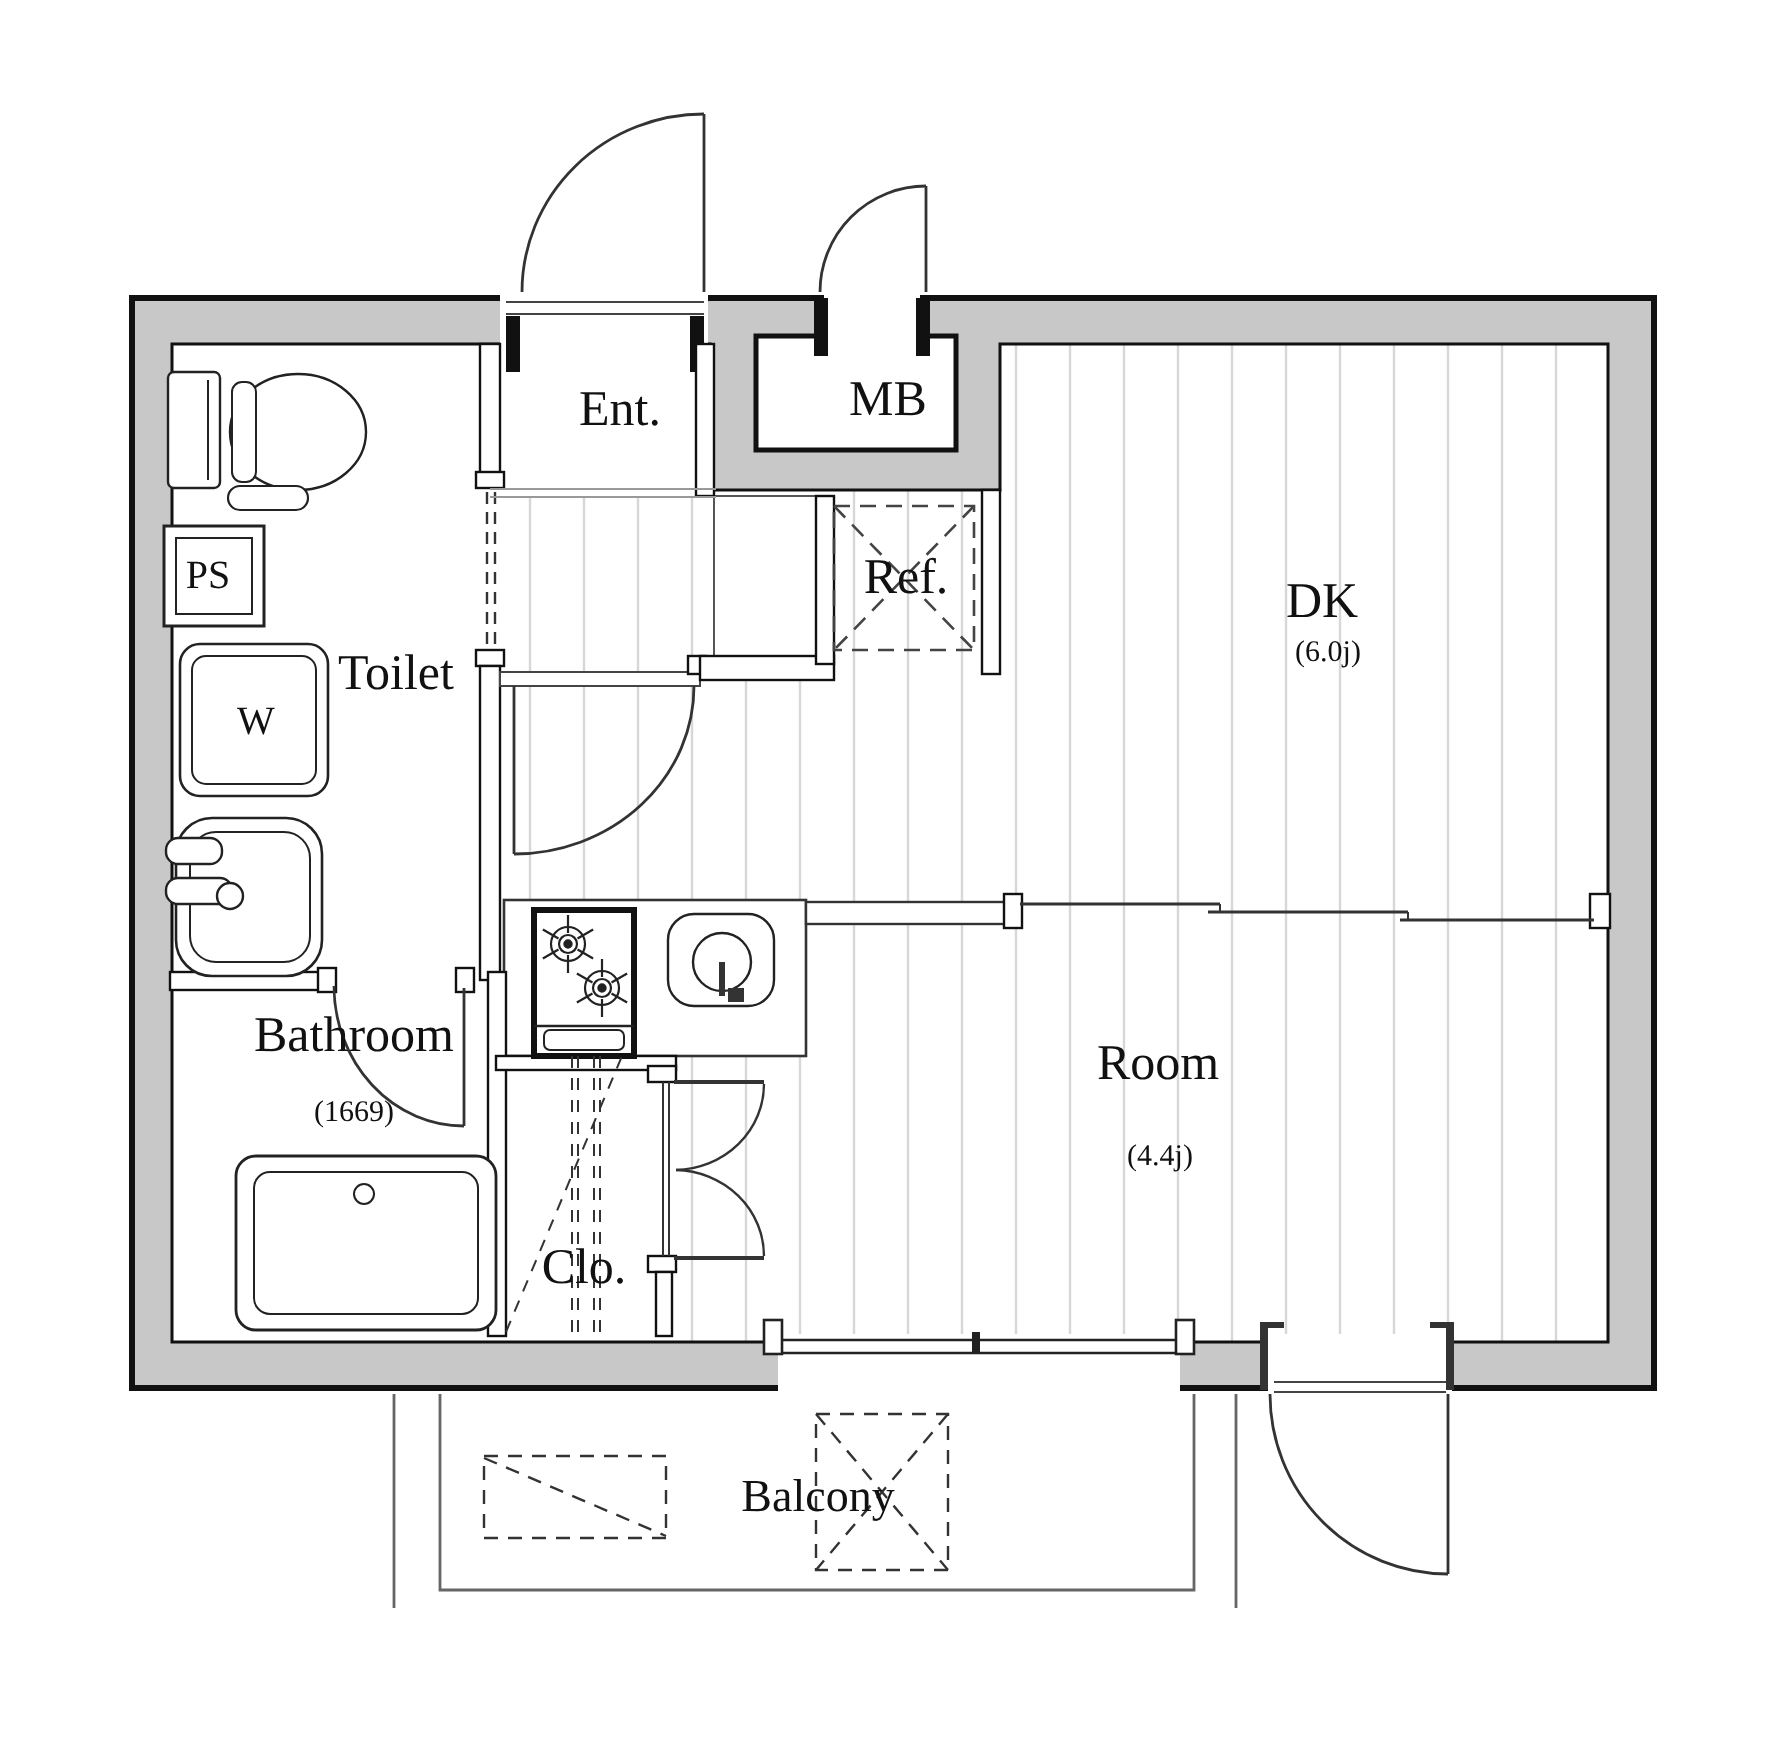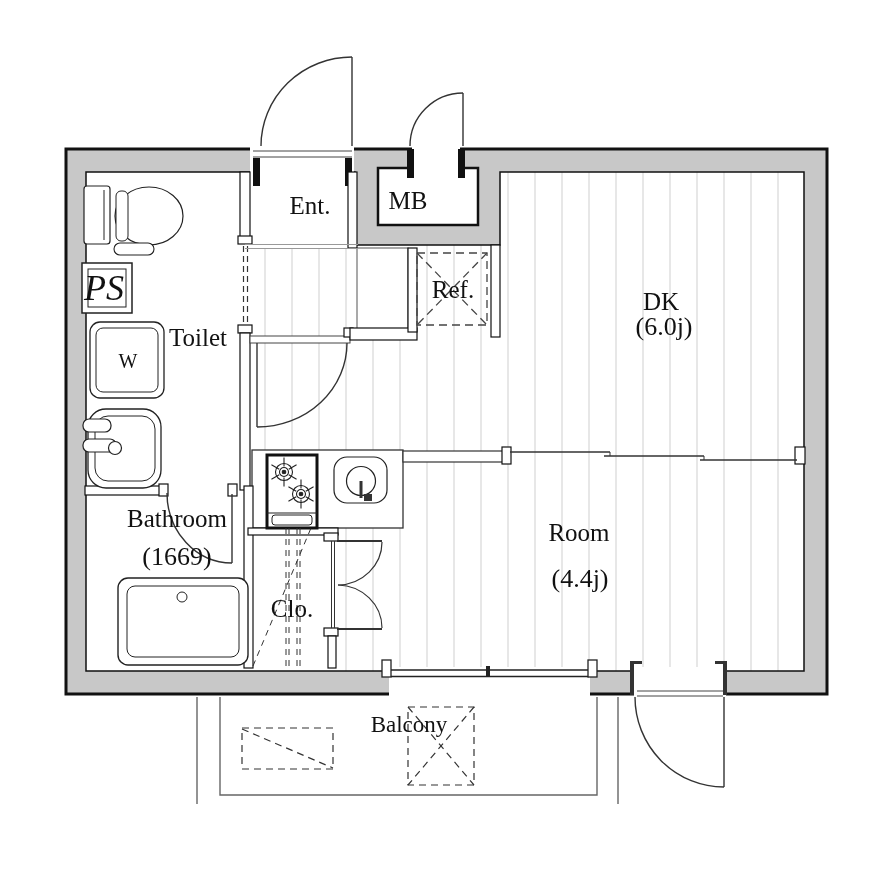--- a/index.html
+++ b/index.html
@@ -2,22 +2,22 @@
 <html><head>
 <meta charset="utf-8">
 <style>
   html,body{margin:0;padding:0;background:#ffffff;}
   #stage{position:relative;width:889px;height:804px;background:#fff;overflow:hidden;
          font-family:"Liberation Serif",serif;}
   #plan-svg{position:absolute;left:0;top:0;}
   .lbl{position:absolute;transform:translate(-50%,-50%);color:#111;white-space:nowrap;
        font-family:"Liberation Serif",serif;line-height:1;}
   .lbl-main{font-size:25px;}
-  .lbl-size{font-size:26px;}
-  .lbl-ps{font-size:36px;font-style:italic;}
+  .lbl-size{font-size:15px;}
+  .lbl-ps{font-size:20px;}
   .lbl-w{font-size:20px;}
   .lbl-ref{font-size:25px;}
   .lbl-balcony{font-size:23px;}
 </style>
 </head>
 <body>
 
 <div id="stage">
 <svg id="plan-svg" width="889" height="876" viewBox="0 0 889 876">
   <defs>
@@ -233,26 +233,26 @@
   <g stroke="#333" stroke-width="1" stroke-dasharray="6 5" fill="none">
     <line x1="253" y1="666" x2="311" y2="528"></line>
     <line x1="286" y1="528" x2="286" y2="666"></line>
     <line x1="289" y1="528" x2="289" y2="666"></line>
     <line x1="297" y1="528" x2="297" y2="666"></line>
     <line x1="300" y1="528" x2="300" y2="666"></line>
   </g>
 </svg>
 
 <div class="lbl lbl-main" style="left:310px;top:205px;">Ent.</div>
-<div class="lbl lbl-main" style="left:408px;top:200px;">MB</div>
+<div class="lbl lbl-main" style="left:444px;top:200px;">MB</div>
 <div class="lbl lbl-ref" style="left:453px;top:289px;">Ref.</div>
 <div class="lbl lbl-main" style="left:661px;top:301px;">DK</div>
 <div class="lbl lbl-size" style="left:664px;top:327px;">(6.0j)</div>
 <div class="lbl lbl-main" style="left:579px;top:532px;text-align:right;">Room</div>
 <div class="lbl lbl-size" style="left:580px;top:579px;text-align:center;">(4.4j)</div>
 <div class="lbl lbl-main" style="left:198px;top:337px;">Toilet</div>
 <div class="lbl lbl-ps" style="left:104px;top:288px;">PS</div>
 <div class="lbl lbl-w" style="left:128px;top:361px;">W</div>
 <div class="lbl lbl-main" style="left:177px;top:518px;">Bathroom</div>
 <div class="lbl lbl-size" style="left:177px;top:557px;">(1669)</div>
-<div class="lbl lbl-main" style="left:292px;top:608px;">Clo.</div>
-<div class="lbl lbl-balcony" style="left:409px;top:724px;">Balcony</div>
+<div class="lbl lbl-main" style="left:292px;top:634px;">Clo.</div>
+<div class="lbl lbl-balcony" style="left:409px;top:748px;">Balcony</div>
 </div>
 
 </body></html>

